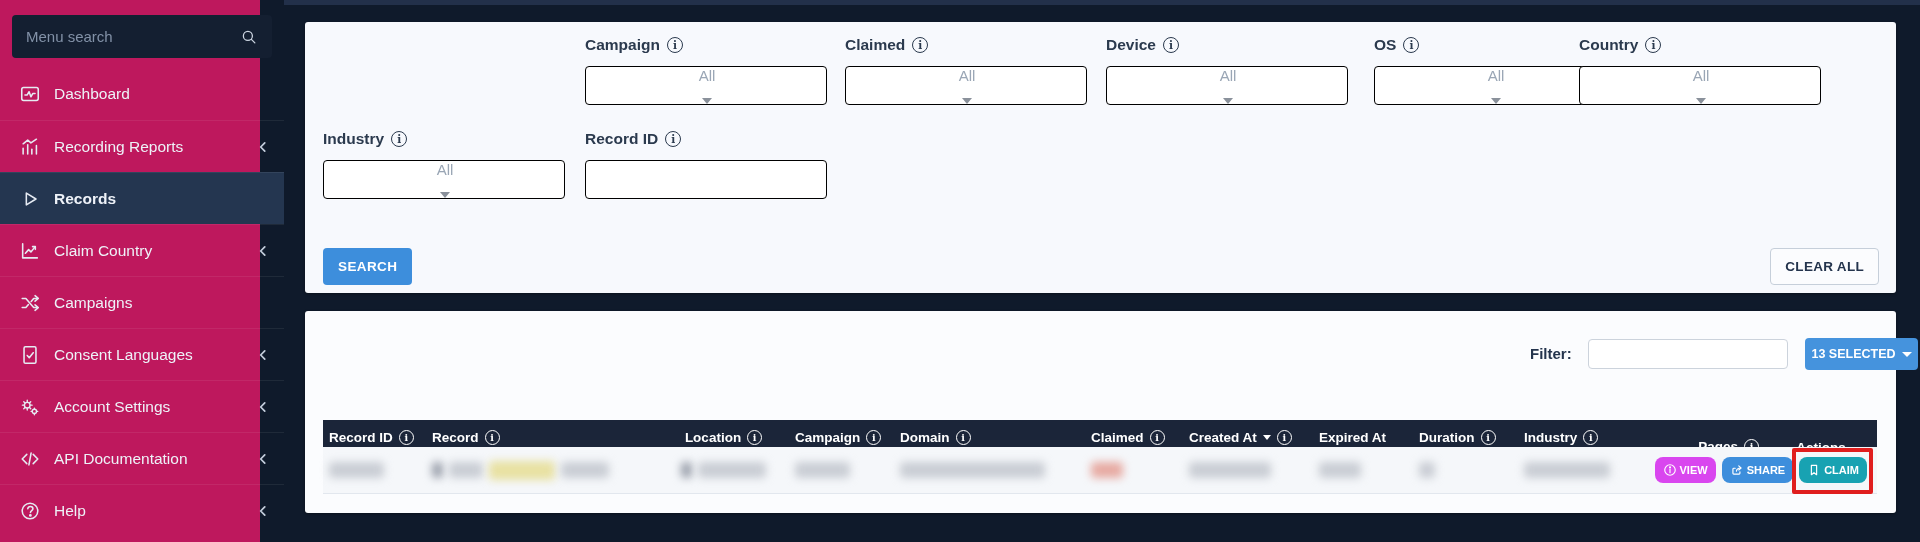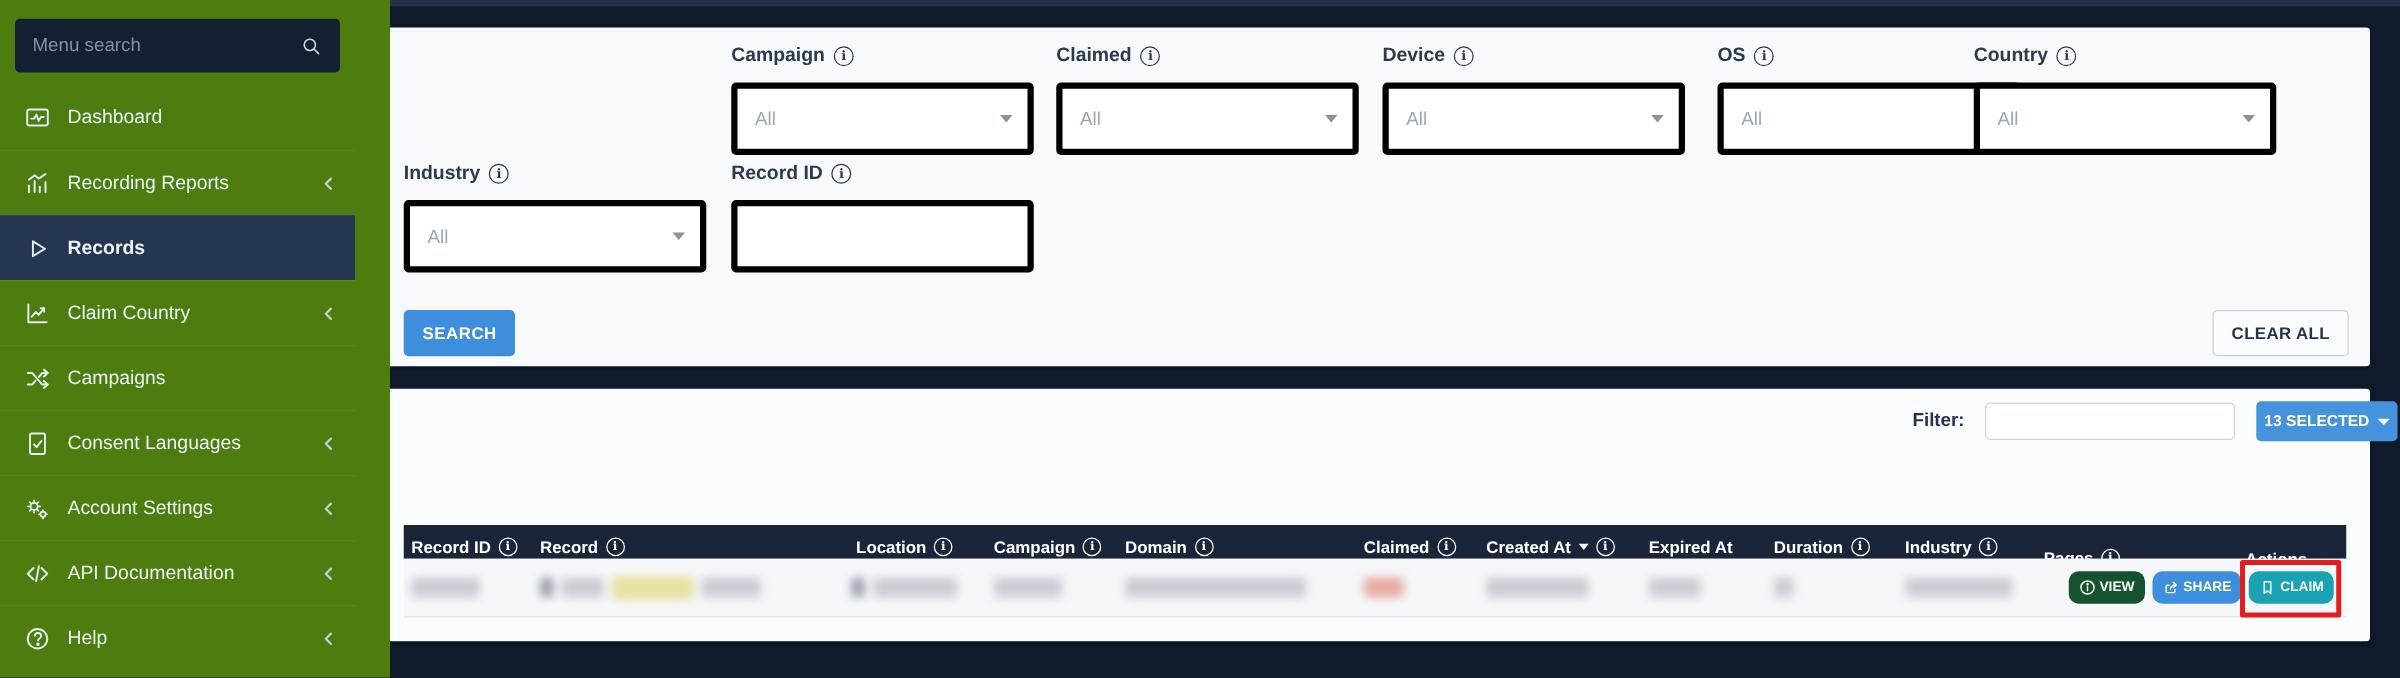--- a/index.html
+++ b/index.html
@@ -1,21 +1,21 @@
 <!DOCTYPE html>
 <html><head>
 <meta charset="utf-8">
 <style>
   * { margin:0; padding:0; box-sizing:border-box; }
   html,body { width:1920px; height:542px; overflow:hidden;
     font-family:"Liberation Sans","DejaVu Sans",sans-serif; background:#0f1a2b; }
 
   
-  .sidebar { position:absolute; left:0; top:0; width:312px; height:542px;
-    background:#4d7c0f; z-index:5; }
+  .sidebar { position:absolute; left:0; top:0; width:260px; height:542px;
+    background:#be185d; z-index:5; }
   .menu-search { position:absolute; left:12px; top:15px; width:260px; height:43px;
     background:#141f31; border-radius:4px; display:flex; align-items:center;
     padding:0 14px; color:#8291a7; font-size:15px; }
   .menu-search .ms-text { flex:1; }
   .menu-search svg { width:18px; height:18px; color:#cdd6e2; }
   .nav { position:absolute; left:0; top:68px; width:284px; }
   .nav-item { height:52px; display:flex; align-items:center; padding:0 14px 0 19px;
     color:#eef2f8; font-size:15.5px; cursor:pointer; position:relative; }
   .nav-item + .nav-item { border-top:1px solid rgba(255,255,255,0.07); }
   .nav-item.active { background:#243650; font-weight:bold; }
@@ -35,22 +35,22 @@
   .table-panel  { left:305px; top:311px; width:1591px; height:202px; background:#fbfcfe; }
 
   
   .field { position:absolute; width:242px; }
   .flabel { display:flex; align-items:center; gap:7px; height:22px;
     font-size:15.5px; font-weight:bold; color:#2b3a4e; }
   .info { width:16px; height:16px; border:1.5px solid currentColor; border-radius:50%;
     display:inline-flex; align-items:center; justify-content:center; flex:none;
     font-size:10.5px; font-weight:bold; }
   .info::after { content:"i"; font-family:"DejaVu Serif",serif; }
-  .control { margin-top:10px; height:58px; background:#fff; border:5px solid #000000;
-    border-radius:4px; display:flex; align-items:center; }
+  .control { margin-top:10px; height:39px; background:#fff; border:1px solid #000000;
+    border-radius:4px; display:flex; align-items:center;flex-direction:column; }
   .select { padding:0 12px 0 14px; cursor:pointer; }
   .sel-val { flex:1; color:#9aa6b5; font-size:15px; }
   .caret { width:0; height:0; border-left:5px solid transparent;
     border-right:5px solid transparent; border-top:6px solid #8a919b; }
   .text-input { width:100%; height:100%; border:none; outline:none; background:transparent;
     padding:0 12px; font-size:15px; color:#333; border-radius:4px; }
   .date-nav { position:absolute; right:0; top:-2px; display:flex; gap:5px; }
   .date-nav button { width:23px; height:23px; border:1px solid #b9c2cf; background:#f7f9fd;
     border-radius:4px; color:#5b6b80; font-size:14px; line-height:1; cursor:pointer;
     display:flex; align-items:center; justify-content:center; }
@@ -64,21 +64,21 @@
   .btn-search { position:absolute; left:18px; top:226px; height:37px; padding:0 15px;
     background:#3d8edc; color:#fff; border:none; border-radius:4px; font-size:13.5px;
     font-weight:bold; letter-spacing:.4px; cursor:pointer;
     font-family:"Liberation Sans",sans-serif; }
   .btn-clear { position:absolute; right:17px; top:226px; height:37px; padding:0 14px;
     background:#fbfcfe; color:#24344d; border:1px solid #c6cfda; border-radius:4px;
     font-size:13.5px; font-weight:bold; letter-spacing:.3px; cursor:pointer;
     font-family:"Liberation Sans",sans-serif; }
 
   
-  .tp-toolbar { position:absolute; left:0; top:10px; width:100%; height:33px; }
+  .tp-toolbar { position:absolute; left:0; top:27px; width:100%; height:33px; }
   .filter-label { position:absolute; left:1225px; top:7px; font-size:15px; font-weight:bold;
     color:#24344d; }
   .filter-input { position:absolute; left:1283px; top:1px; width:200px; height:30px;
     border:1px solid #ccd3dc; border-radius:4px; background:#fff; padding:0 8px;
     font-size:14px; outline:none; }
   .btn-selected { position:absolute; left:1500px; top:0; width:113px; height:32px;
     background:#4593dd; color:#fff; border:none; border-radius:4px; font-size:12.5px;
     font-weight:bold; cursor:pointer; display:flex; align-items:center;
     justify-content:center; gap:6px; font-family:"Liberation Sans",sans-serif; }
   .btn-selected .caret-w { width:0; height:0; border-left:5px solid transparent;
@@ -98,21 +98,21 @@
   .cell { display:flex; align-items:center; gap:6px; padding:0 4px 0 6px; }
   .blob { height:16px; border-radius:4px; background:#c9cdd4; filter:blur(4px); flex:none; }
   .blob.dark { background:#9aa0ab; }
   .blob.yellow { background:#e8e1a2; height:19px; }
   .blob.salmon { background:#e7aaa2; }
   .cell-actions { justify-content:flex-end; overflow:visible; gap:6px; padding-right:10px; }
   .act-btn { height:26px; border:none; border-radius:8px; color:#fff; font-size:11px;
     font-weight:bold; display:flex; align-items:center; gap:3px; padding:0 8px;
     cursor:pointer; white-space:nowrap; font-family:"Liberation Sans",sans-serif; }
   .act-btn svg { width:14px; height:14px; }
-  .act-view { background:#14532d; }
+  .act-view { background:#d946ef; }
   .act-share { background:#3d8edc; }
   .act-claim { background:#18a2b2; }
   .claim-wrap { position:relative; display:inline-flex; }
   .red-box { position:absolute; top:-9px; bottom:-11px; left:-7px; right:-6px;
     border:4px solid #e01e1e; border-radius:2px; pointer-events:none; }
 </style>
 </head>
 <body>
 
 <div class="topstrip"></div>
@@ -366,21 +366,21 @@
         <span>Expired At</span>
       </div>
     <div class="th">
         <span>Duration</span>
         <span class="info"></span>
       </div>
     <div class="th">
         <span>Industry</span>
         <span class="info"></span>
       </div>
-    <div class="th" style="justify-content:flex-start;margin-top:17px;">
+    <div class="th" style="justify-content:flex-end;margin-top:17px;">
         <span>Pages</span>
         <span class="info"></span>
       </div>
     <div class="th" style="justify-content:center;margin-top:20px;">
         <span>Actions</span>
       </div>
   </div>
 
   <div class="trow">
     <div class="cell">

